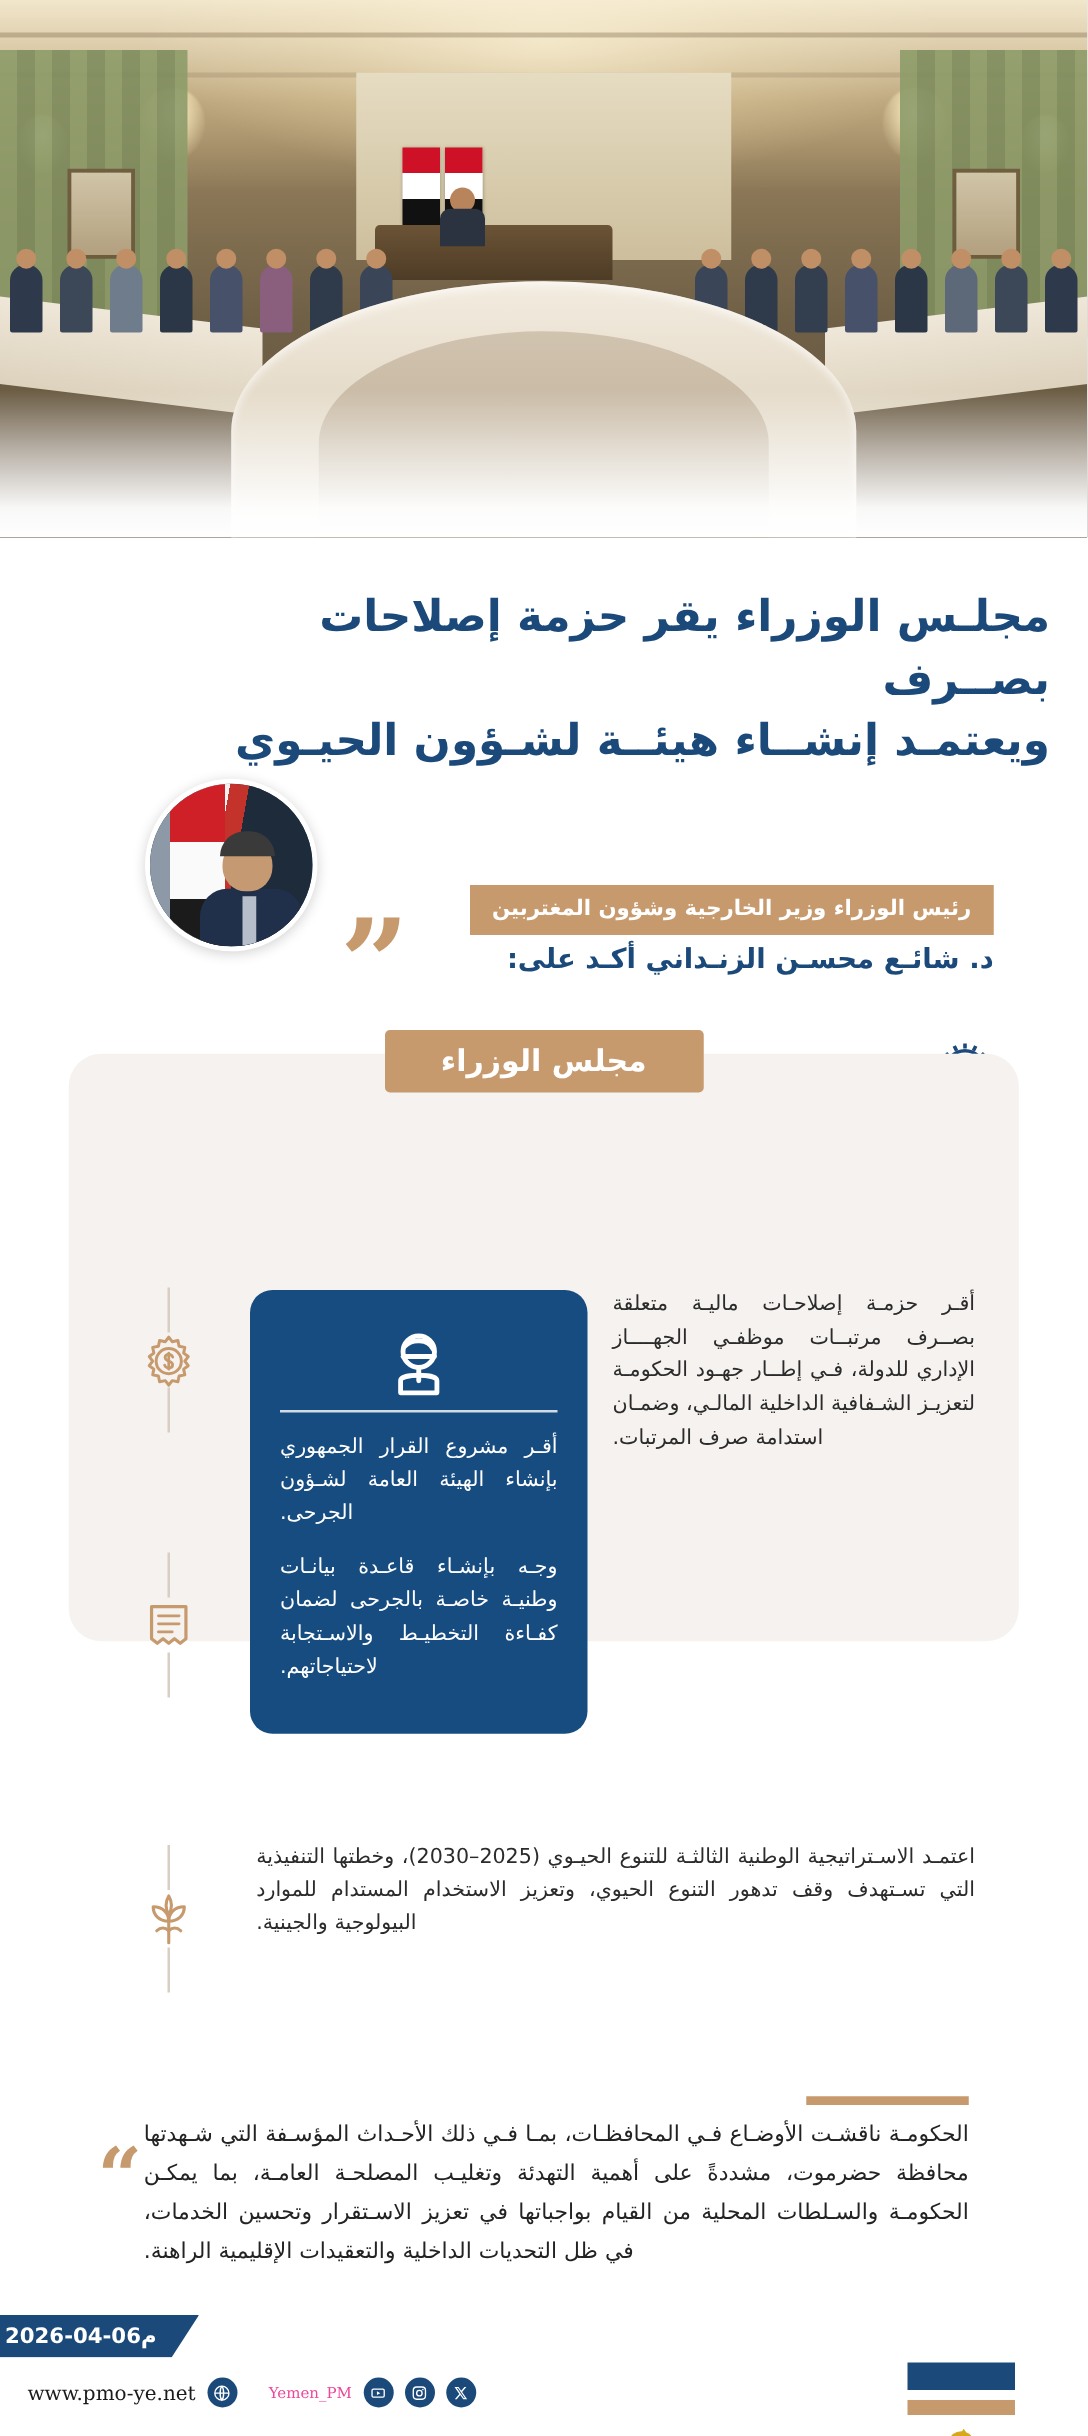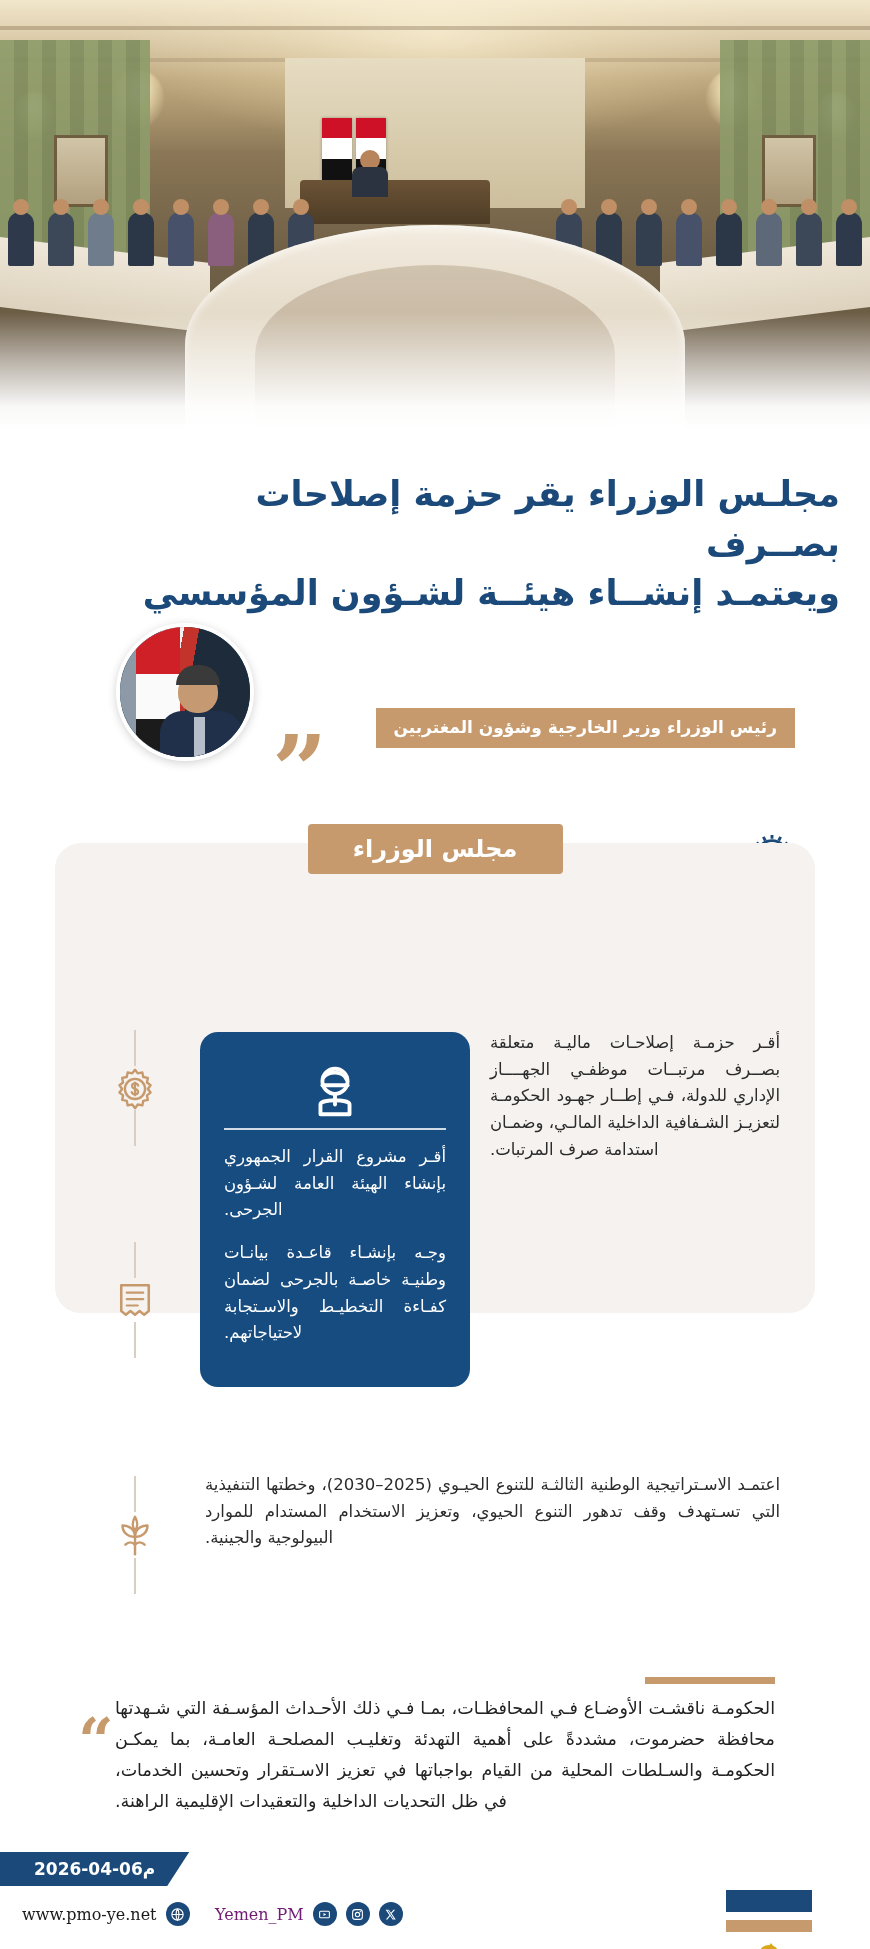--- a/index.html
+++ b/index.html
@@ -266,35 +266,35 @@
     font-size:17.5px; line-height:1.78; color:#232323;
     text-align:justify; text-align-last:left;
   }
 
   
   .date-tag {
     position:absolute; top:1852px; left:0;
     height:34px; min-width:150px;
     background:#1b4a7a; color:#ffffff;
     display:flex; align-items:center;
-    padding:0 34px 0 34px;
+    padding:0 34px 0 4px;
     font-size:17px; font-weight:bold;
     clip-path: polygon(0 0, 100% 0, calc(100% - 22px) 100%, 0 100%);
     direction:ltr;
   }
   .footer { position:absolute; top:1888px; left:0; width:870px; height:61px; background:#ffffff; }
   .fsite {
     position:absolute; top:14px; left:22px;
     display:flex; align-items:center; gap:9px;
     font-family:"DejaVu Serif", serif; font-size:16px; color:#1b1b1b;
   }
   .fsocial {
     position:absolute; top:14px; left:215px;
     display:flex; align-items:center; gap:9px;
-    font-family:"DejaVu Serif", serif; font-size:16px; color:#701a75;
+    font-family:"DejaVu Serif", serif; font-size:12px; color:#ec4899;
   }
   .circ {
     width:24px; height:24px; border-radius:50%;
     background:#1b4a7a; color:#fff;
     display:flex; align-items:center; justify-content:center;
     font-size:12px; font-weight:bold;
   }
   .brand { position:absolute; top:2px; right:14px; display:flex; align-items:center; gap:10px;flex-direction:column; }
   .brand-txt { text-align:center; direction:rtl; }
   .brand-ar { font-family:"DejaVu Serif", serif; font-size:20px; color:#1b1b1b; }
@@ -363,34 +363,35 @@
 
     <div class="floor"></div>
     <div class="table-main">
       <div class="table-inner"></div>
     </div>
     <div class="hero-fade"></div>
   </div>
 
   <div class="headline">
     <span>مجلـس الوزراء يقر حزمة إصلاحات بصــرف</span>
-    <span>ويعتمـد إنشــاء هيئــة لشـؤون المؤسسي</span>
+    <span>ويعتمـد إنشــاء هيئــة لشـؤون الحيـوي</span>
   </div>
 
   <div class="speaker-wrap">
     <div class="portrait">
       <div class="pbg"></div>
       <div class="pflag"></div>
       <div class="pbody"></div>
       <div class="ptie"></div>
       <div class="pface"></div>
       <div class="phair"></div>
     </div>
     <div class="quote-mark">”</div>
     <div class="speaker-title">رئيس الوزراء وزير الخارجية وشؤون المغتربين</div>
+    <div class="speaker-name">د. شائـع محسـن الزنـداني أكـد على:</div>
   </div>
 
   <div class="points">
     <div class="pt right">
       <div class="pt-ico">
         <svg width="46" height="46" viewBox="0 0 48 48">
           <g fill="none" stroke="#1b4a7a" stroke-width="3" stroke-linejoin="round">
             <path d="M24 3 L24 7 M33 5 L31 9 M40 11 L37 14 M44 20 L40 21 M44 30 L40 29 M40 39 L37 36 M33 45 L31 41 M24 47 L24 43 M15 45 L17 41 M8 39 L11 36 M4 30 L8 29 M4 20 L8 21 M8 11 L11 14 M15 5 L17 9"></path>
             <circle cx="24" cy="25" r="16"></circle>
           </g>

